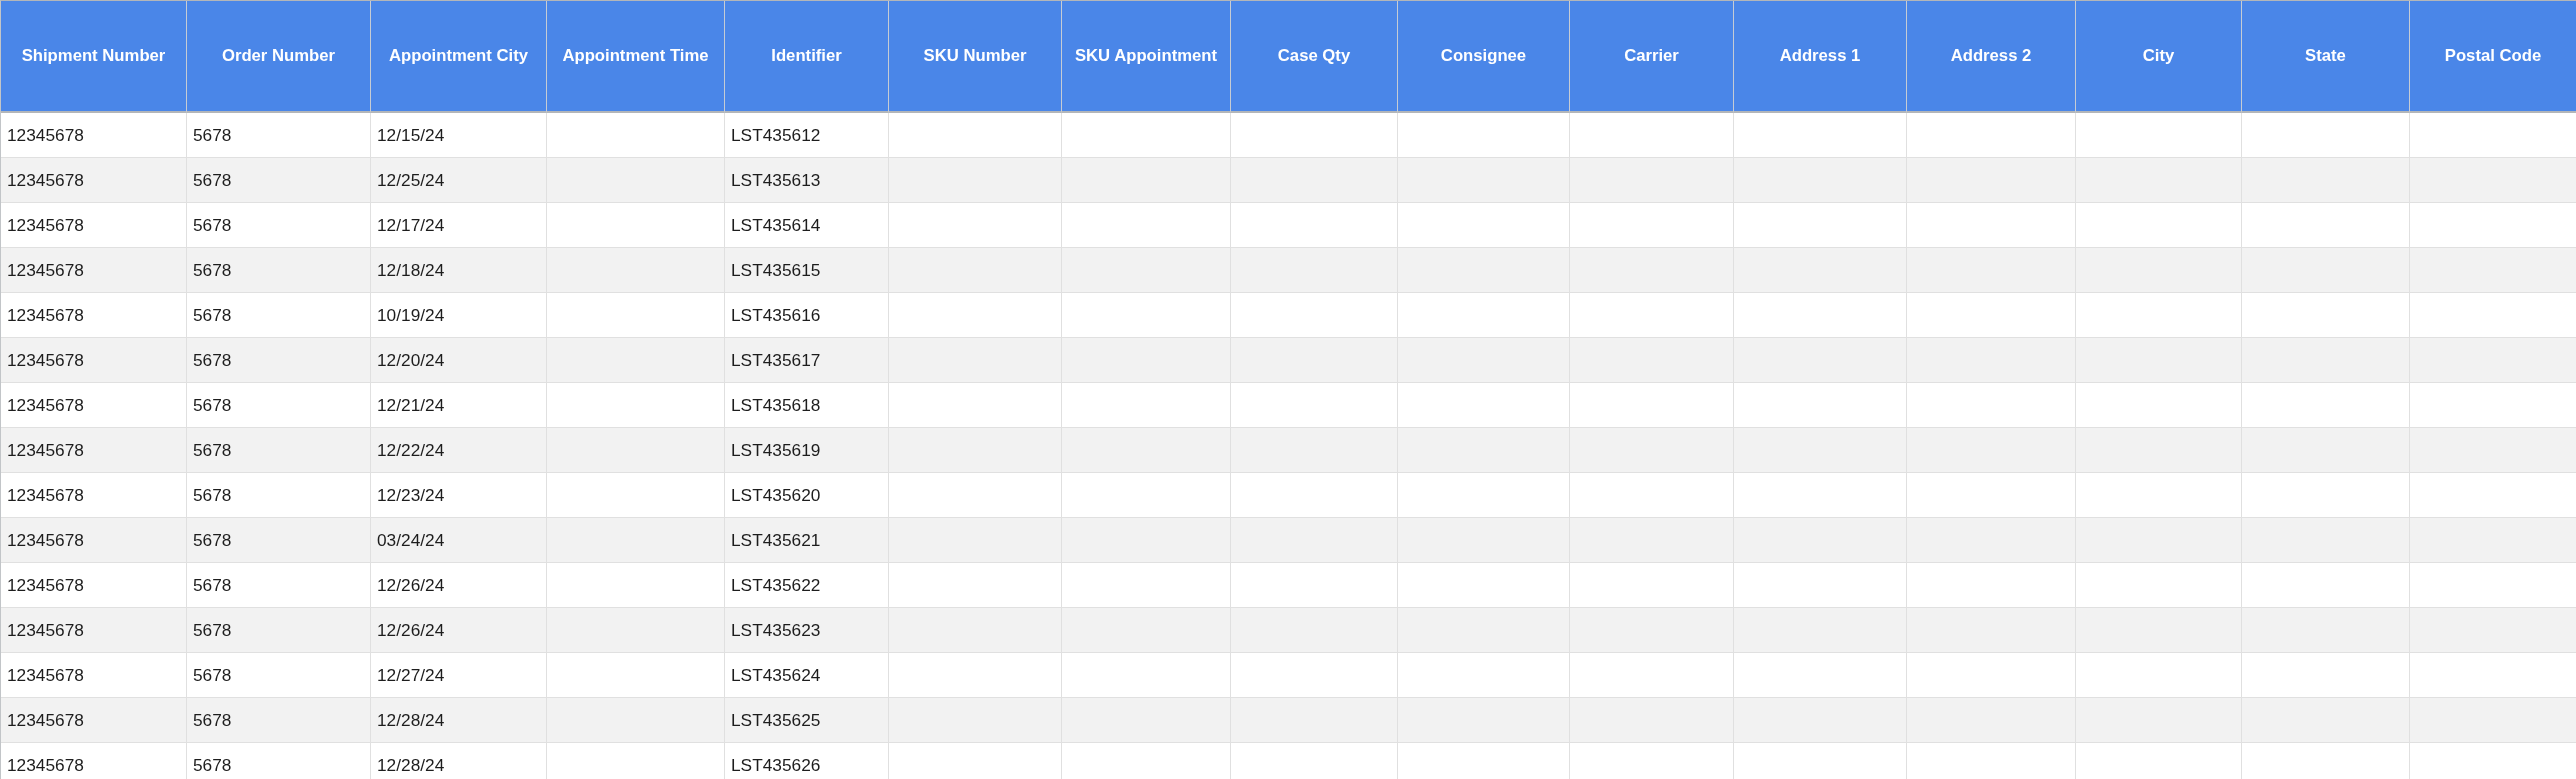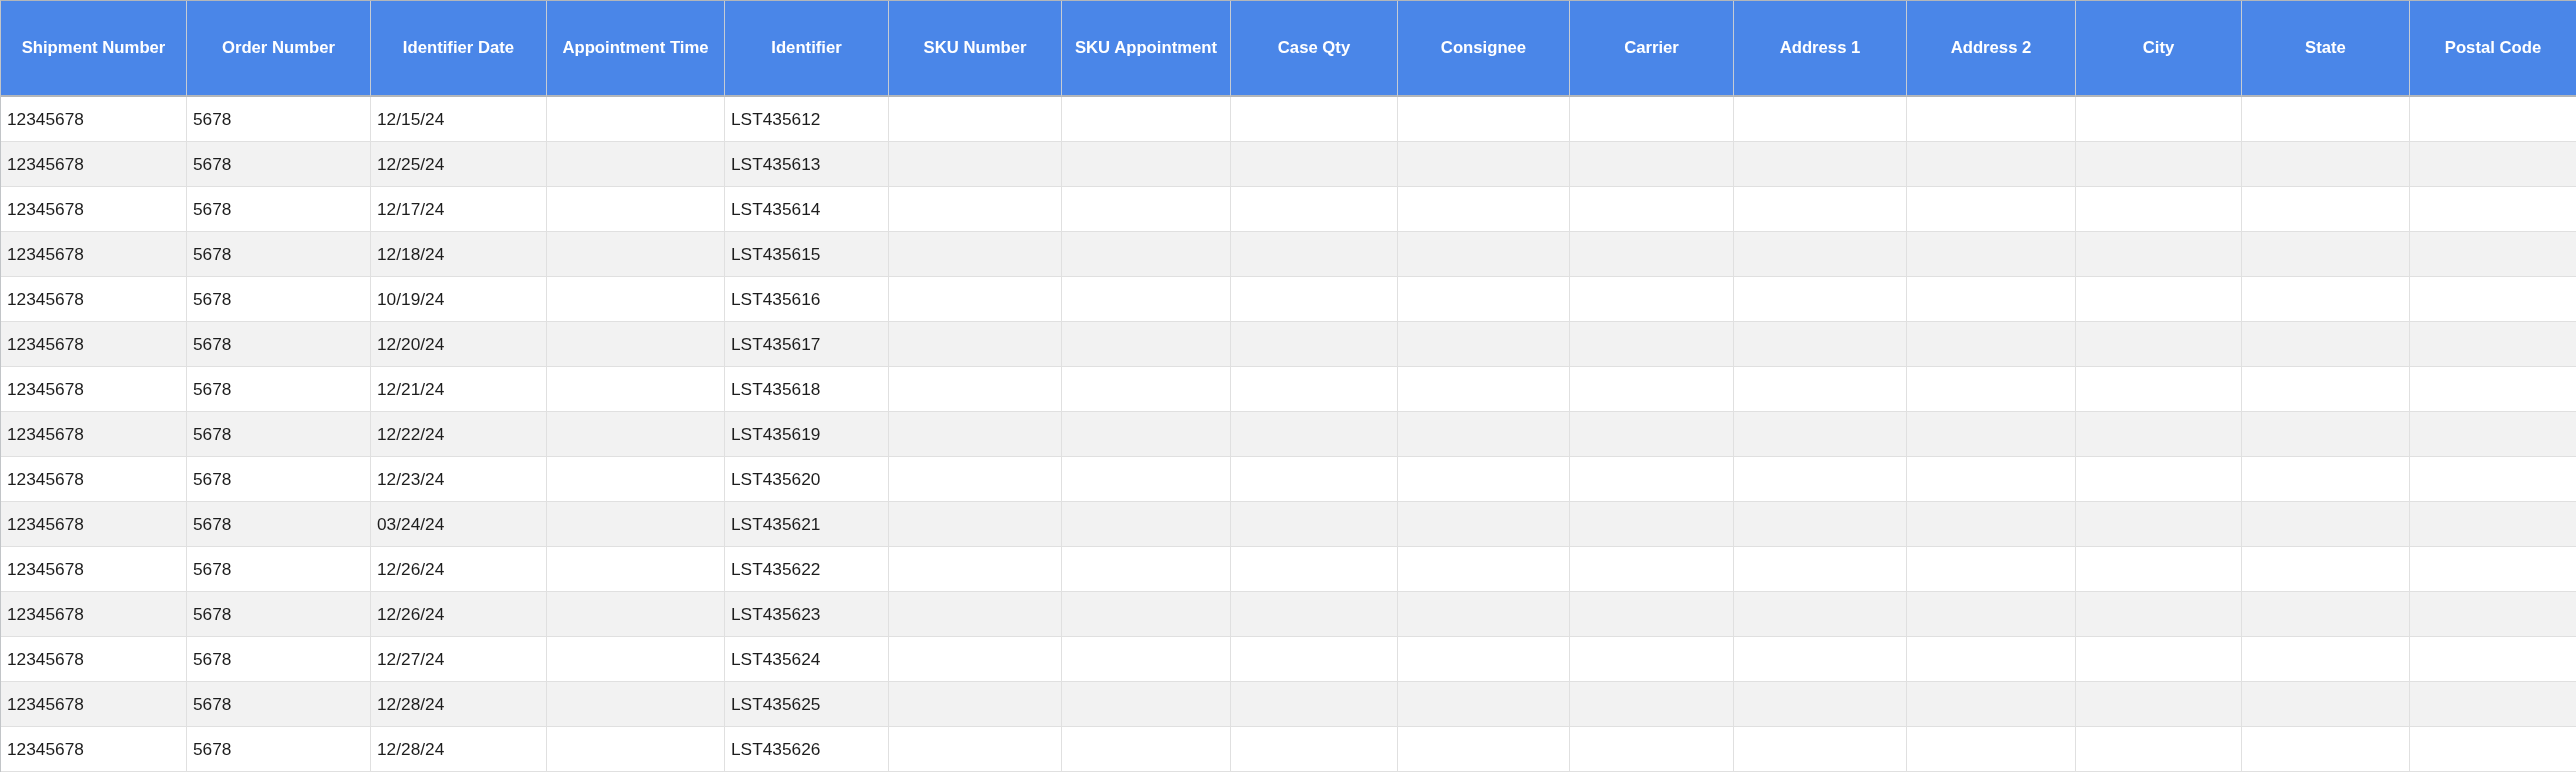--- a/index.html
+++ b/index.html
@@ -15,21 +15,21 @@
     width:2576px;height:779px;overflow:hidden;background:#fff;
     font-family:"Liberation Sans", sans-serif;
   }
   table{
     border-collapse:separate;border-spacing:0;table-layout:fixed;
     width:2576px;
     border-top:1.2px solid var(--outer);
     border-left:1.2px solid #c2c5c8;
   }
   th{
-    box-sizing:border-box;height:96px;
+    box-sizing:border-box;height:112px;
     background:var(--header-bg);color:var(--header-text);
     font-weight:bold;font-size:16.7px;line-height:1.2;
     text-align:center;vertical-align:middle;
     border-right:1.2px solid #c6ccd4;
     border-bottom:2.4px solid var(--outer);
     padding:0 3.6px;white-space:nowrap;overflow:hidden;
   }
   th:last-child{border-right:1.2px solid var(--outer);text-align:center;}
   td{
     box-sizing:border-box;height:45px;
@@ -63,21 +63,21 @@
         <col style="width: 173px;">
         <col style="width: 169px;">
         <col style="width: 166px;">
         <col style="width: 168px;">
         <col style="width: 167px;">
       </colgroup>
     <thead>
       <tr id="header-row">
           <th>Shipment Number</th>
           <th>Order Number</th>
-          <th>Identifier Date</th>
+          <th>Appointment City</th>
           <th>Appointment Time</th>
           <th>Identifier</th>
           <th>SKU Number</th>
           <th>SKU Appointment</th>
           <th>Case Qty</th>
           <th>Consignee</th>
           <th>Carrier</th>
           <th>Address 1</th>
           <th>Address 2</th>
           <th>City</th>

